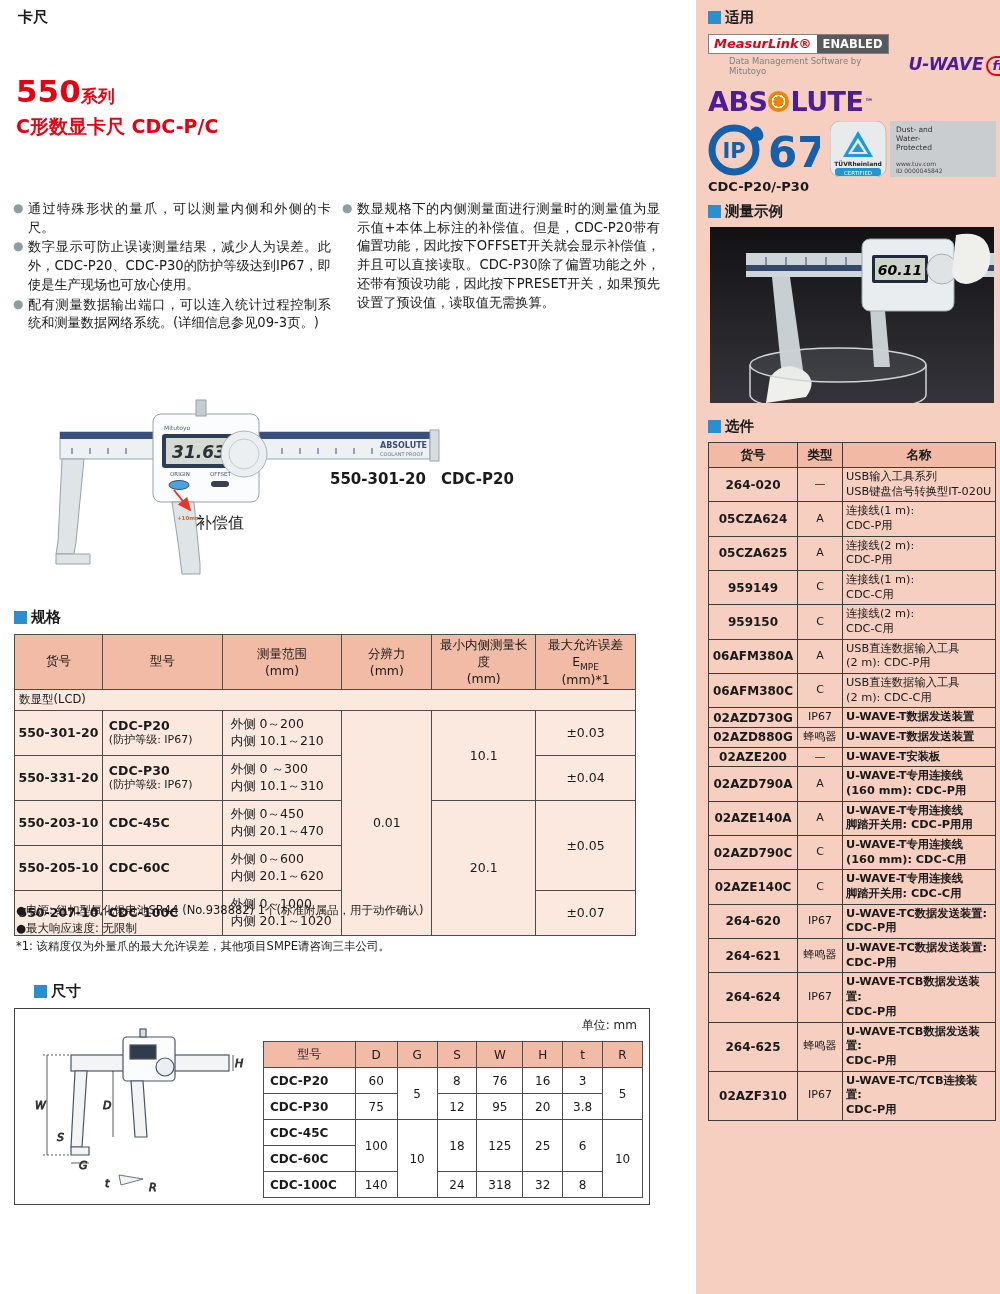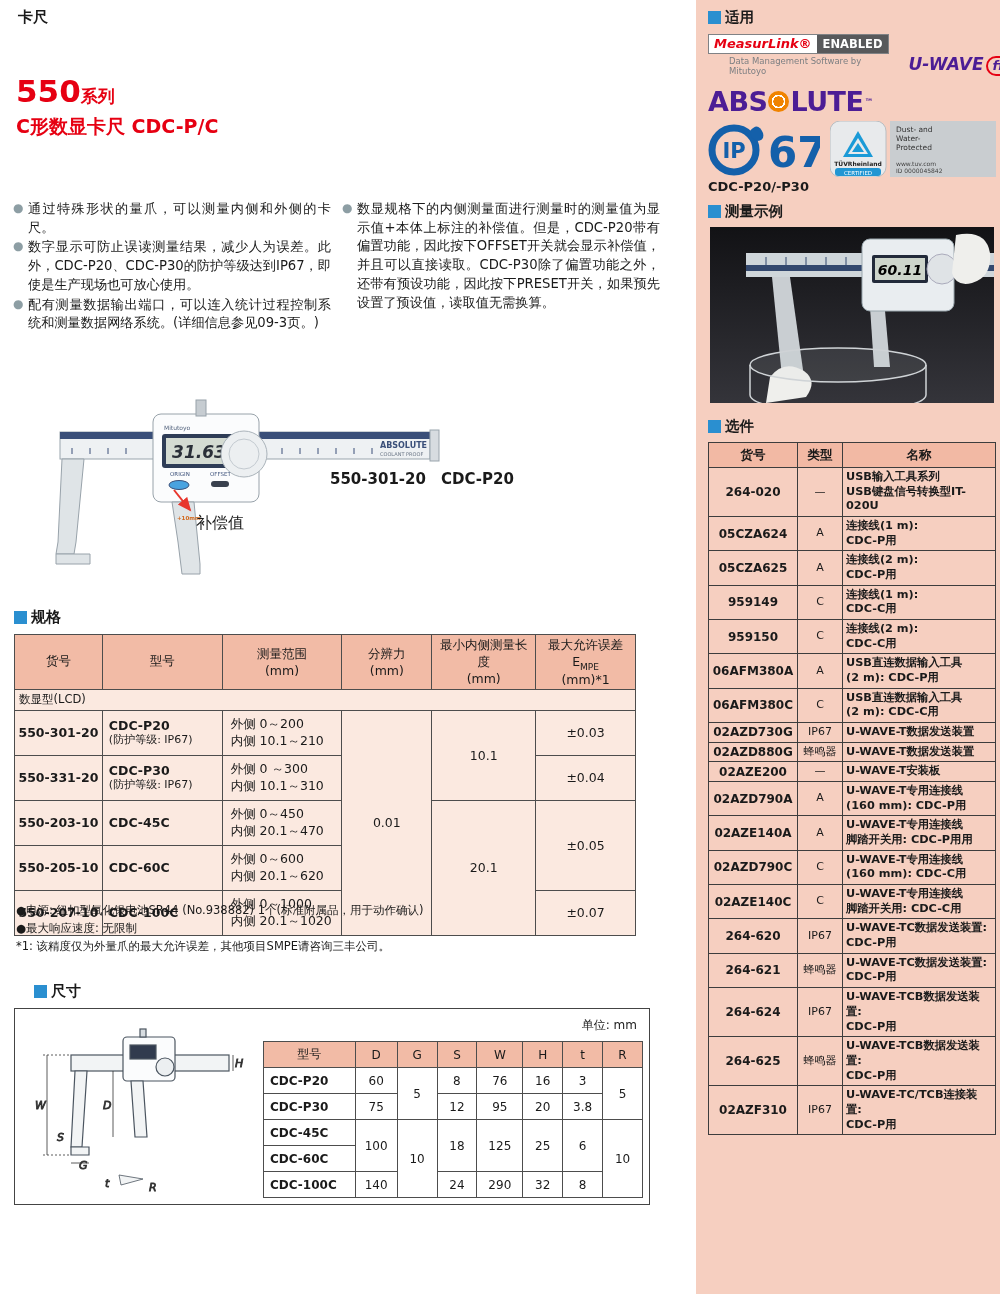--- a/index.html
+++ b/index.html
@@ -61,21 +61,21 @@
   .ip-models{font-weight:bold;font-size:13px;margin:2px 0 8px 0;}
   .photo{width:284px;height:176px;display:block;margin:0 0 14px 2px;}
   
   .opt-table{width:288px;font-size:12px;margin-top:2px;}
   .opt-table th,.opt-table td{border:1px solid #3d3d3d;padding:2px 3px;}
   .opt-table thead th{background:#f2b9a4;font-weight:bold;font-size:12.5px;height:20px;}
   .opt-table td{background:transparent;}
   .o-code{font-weight:bold;text-align:center;width:82px;}
   .o-type{text-align:center;width:38px;font-size:11px;line-height:1.15;}
   .o-name{white-space:pre-line;font-size:11.3px;line-height:1.3;font-weight:bold;}
-  .o-name.norm{font-weight:bold;}
+  .o-name.norm{font-weight:normal;}
   svg text{font-family:"DejaVu Sans","Liberation Sans",sans-serif;}
 </style>
 </head>
 <body>
 
 <div class="abs kicker">卡尺</div>
 
 <div class="abs series">
   <span class="big">550</span><span class="small">系列</span>
 </div>
@@ -307,21 +307,21 @@
         <td rowspan="2">6</td>
         <td rowspan="3">10</td>
       </tr>
       <tr>
         <td class="mod">CDC-60C</td>
       </tr>
       <tr>
         <td class="mod">CDC-100C</td>
         <td>140</td>
         <td>24</td>
-        <td>290</td>
+        <td>318</td>
         <td>32</td>
         <td>8</td>
       </tr>
     </tbody>
   </table>
 </div>
 
 <div class="abs sidebar">
 
   <div class="sb-sec">

